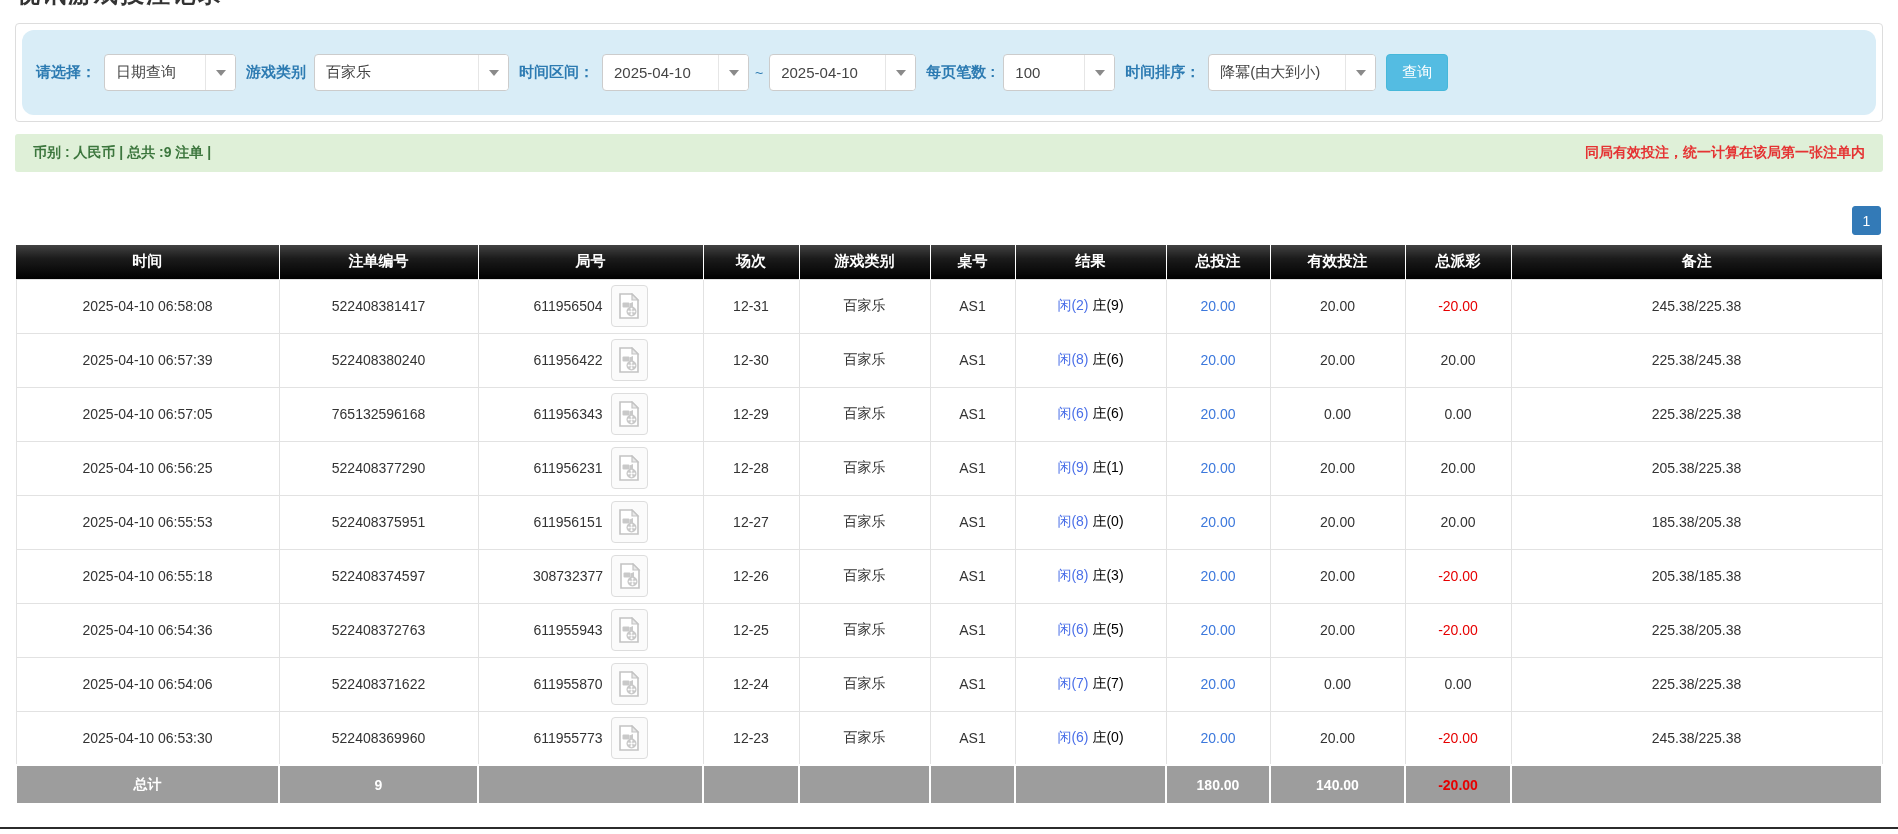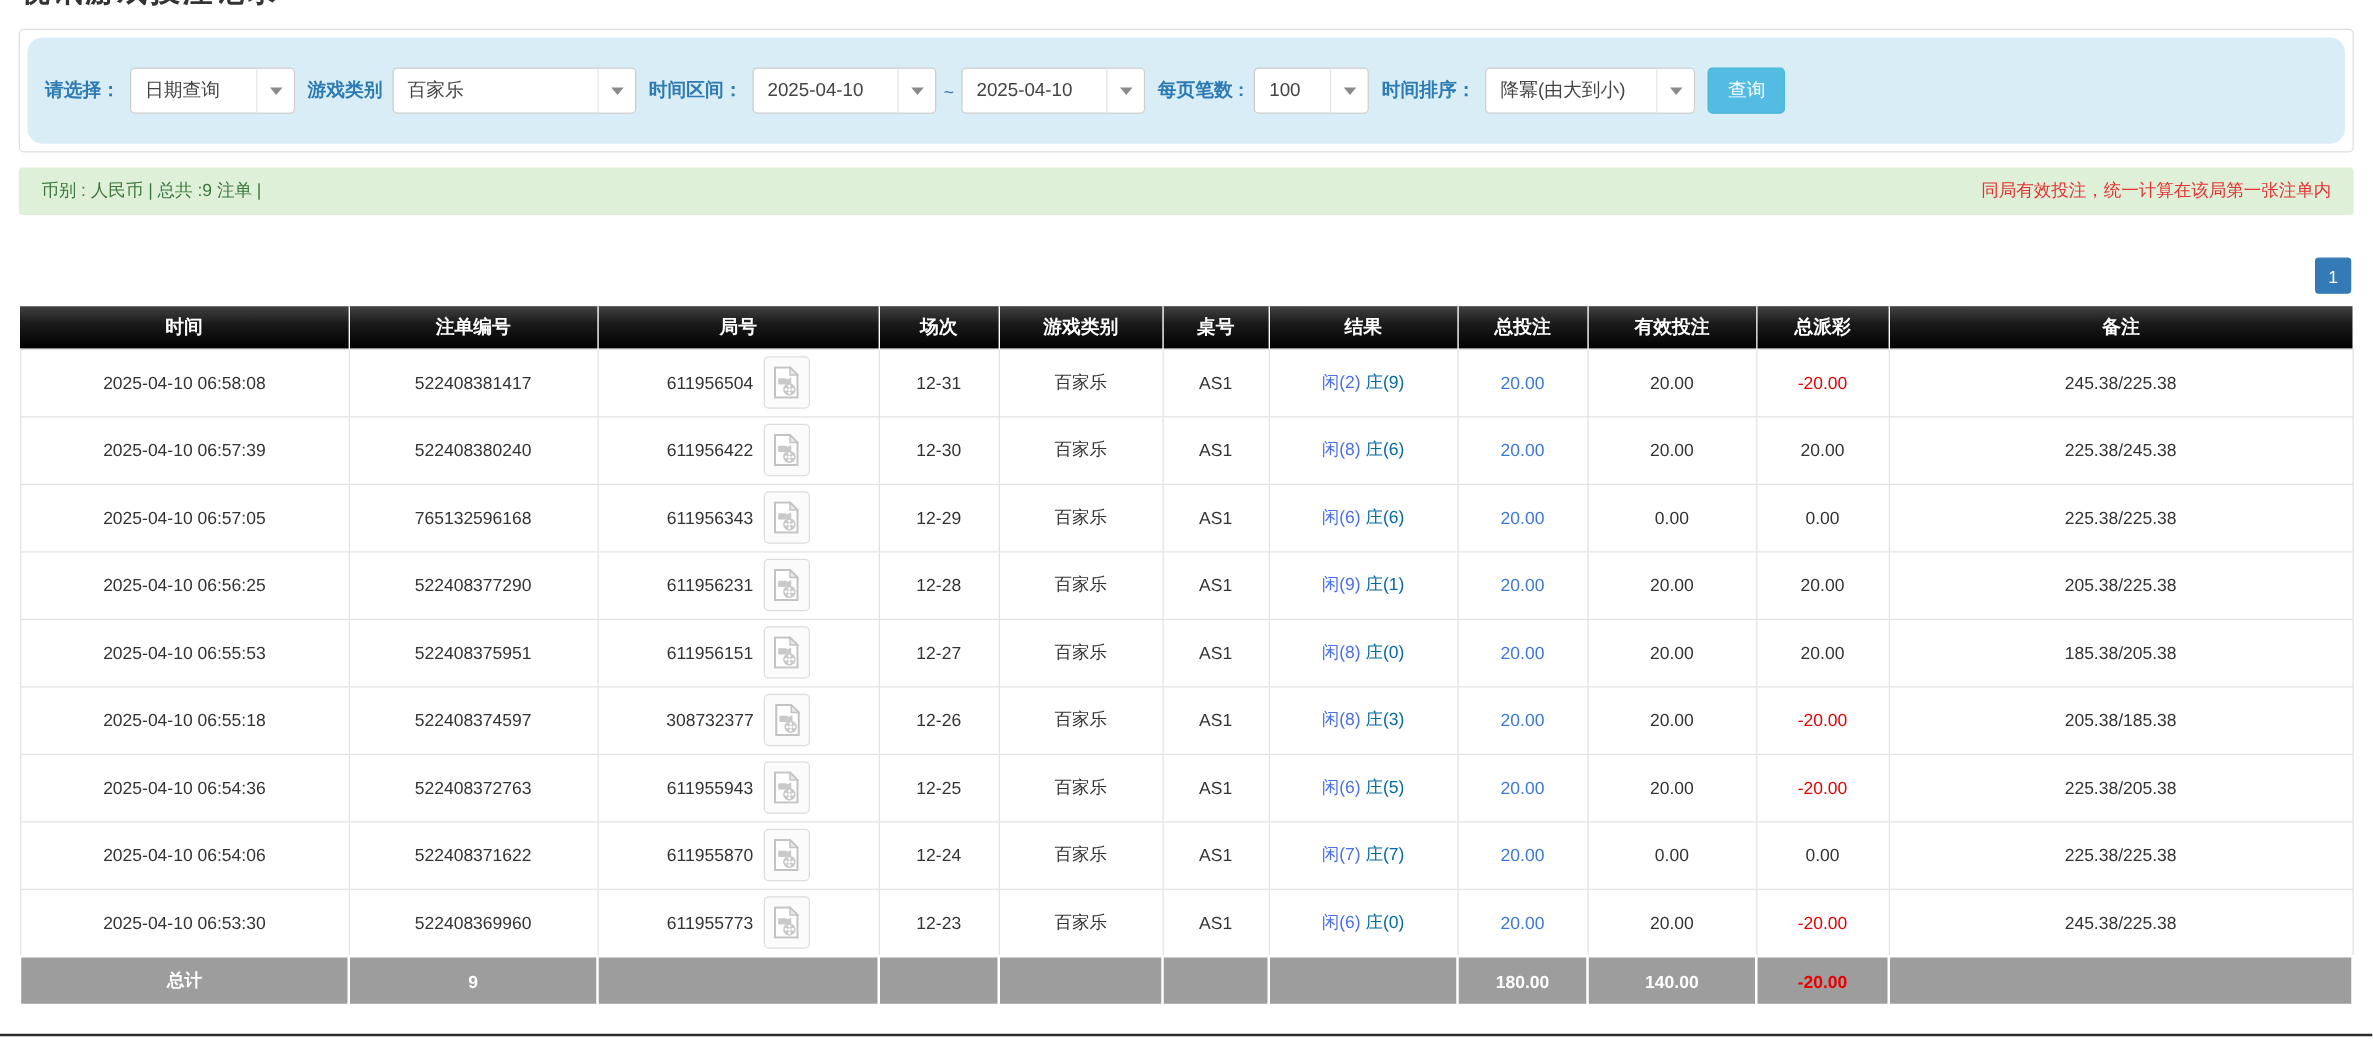--- a/index.html
+++ b/index.html
@@ -14,47 +14,47 @@
 
   
   .filter-wrap { margin:14px 15px 0 15px; border:1px solid #ddd; border-radius:4px; background:#fff; padding:6px; }
   .filter-bar { background:#d9edf7; border-radius:12px; padding:24px 12px; display:flex; align-items:center; }
   .flabel { font-size:15px; font-weight:bold; color:#2d7bb2; margin:0 8px 0 10px; white-space:nowrap; }
   .tilde { font-size:14px; color:#2d7bb2; margin:0 6px; }
   .sel { display:flex; align-items:stretch; background:#fff; border:1px solid #ccc; border-radius:4px; height:37px; overflow:hidden; }
   .sel .val { display:flex; align-items:center; padding:0 11px; font-size:15px; color:#444; flex:1; white-space:nowrap; }
   .arrow-seg { width:30px; display:flex; align-items:center; justify-content:center; border-left:1px solid #e6e6e6; background:#fff; }
   .caret { width:0; height:0; border-left:5px solid transparent; border-right:5px solid transparent; border-top:6px solid #8a8a8a; display:block; }
-  .w135{width:132px;} .w190{width:195px;} .w145{width:147px;} .w90{width:92px;} .w165{width:168px;}
+  .w135{width:132px;} .w190{width:195px;} .w145{width:147px;} .w90{width:112px;} .w165{width:168px;}
   .search-btn { margin-left:10px; height:37px; padding:0 15px; background:#54bce2; color:#fff; border:1px solid #46b8da;
     border-radius:4px; font-size:15px; cursor:pointer; font-family:Liberation Serif, serif; }
 
   
   .summary-bar { margin:12px 15px 0 15px; background:#dff0d8; border-radius:3px; height:38px;
-    display:flex; align-items:center; justify-content:space-between; padding:0 18px; }
+    display:flex; align-items:center; justify-content:space-between; padding:0 18px;font-weight:bold; }
   .sum-left { font-size:14px; color:#3c763d; }
   .sum-right { font-size:14px; color:#e53333; }
 
   
   .pager { margin:34px 17px 10px 15px; display:flex; justify-content:flex-end; }
   .page-btn { min-width:29px; height:29px; background:#337ab7; border:1px solid #337ab7; color:#fff;
     font-size:14px; border-radius:3px; cursor:pointer; font-family:inherit; }
 
   
   table { width:1868px; margin:5px 15px 0 15px; border-collapse:collapse; table-layout:fixed; }
   thead th { background:linear-gradient(180deg,#424242 0%,#1b1b1b 40%,#000 100%); color:#fff; font-size:15px; font-weight:bold;
     height:34px; border-right:1px solid #fff; }
   thead th:last-child { border-right:none; }
   tbody td { height:54px; text-align:center; font-size:14px; color:#333; background:#fff;
     border:1px solid #e2e2e2; border-top:none; }
   tbody tr:first-child td { border-top:1px solid #e2e2e2; }
   td.blue { color:#3c78dc; }
   .neg { color:#e60000 !important; }
   .res-player { color:#4a6fe8; }
-  .res-banker { color:#0369a1; }
+  .res-banker { color:#000000; }
 
   .round-td span { vertical-align:middle; }
   .vid-btn { display:inline-flex; align-items:center; justify-content:center; width:37px; height:42px; margin-left:8px;
     background:#fbfbfb; border:1px solid #ddd; border-radius:4px; cursor:pointer; vertical-align:middle; }
 
   tfoot td { height:39px; background:#9d9d9d; color:#fff; font-size:14px; font-weight:bold; text-align:center;
     border:2px solid #fff; border-top:none; }
   tfoot tr:first-child td { border-top:2px solid #fff; }
 
   .bottom-rule { position:absolute; left:0; right:0; bottom:5px; height:2px; background:#2b2b2b; }

